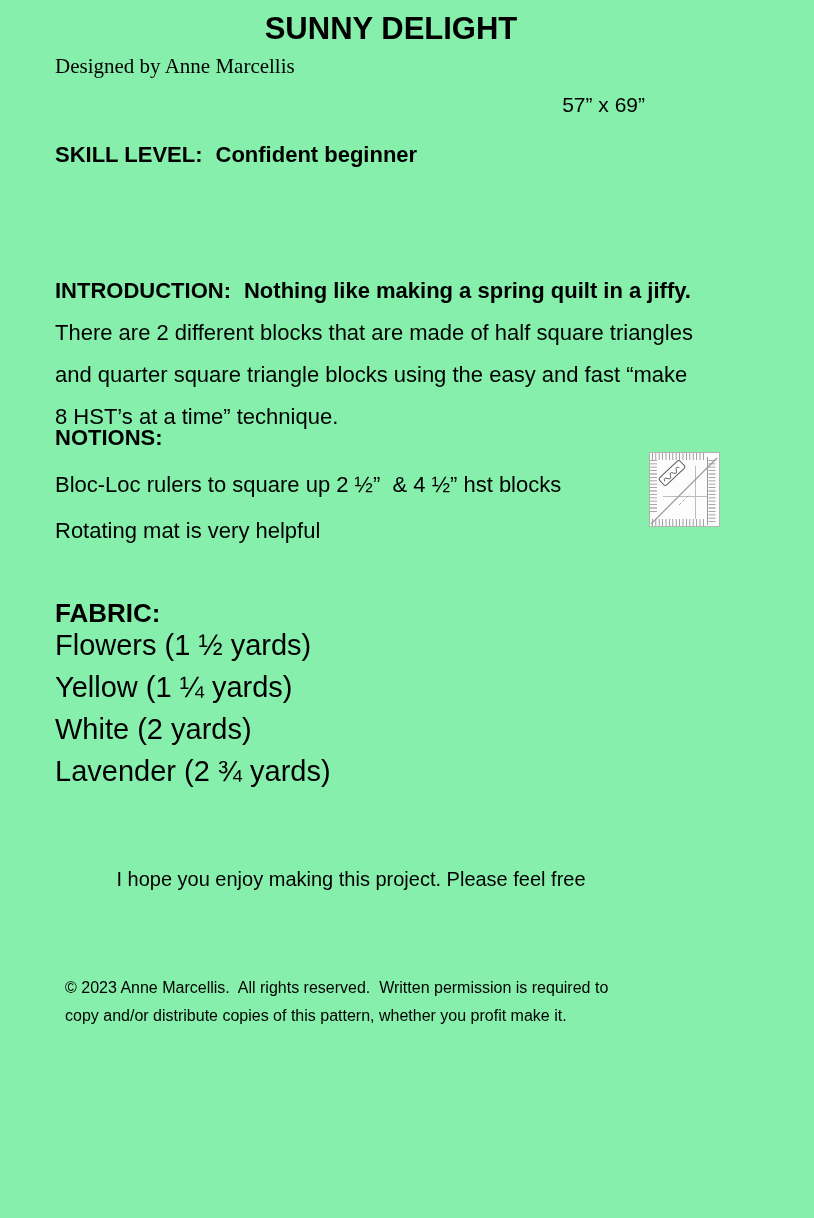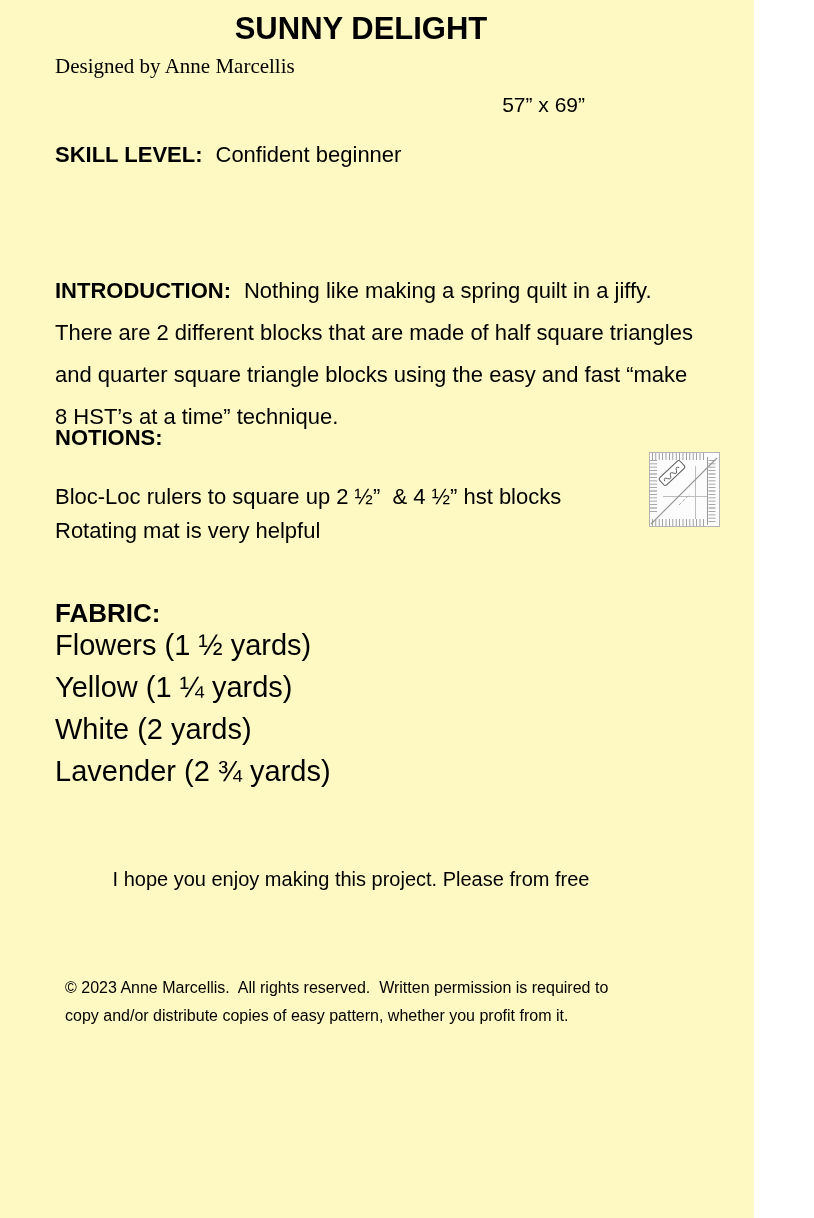--- a/index.html
+++ b/index.html
@@ -1,35 +1,35 @@
 <!DOCTYPE html>
 <html><head>
 <meta charset="utf-8">
 <style>
   html,body { margin:0; padding:0; background:#ffffff; }
   .page {
-    position:relative; width:754px; height:1218px; background:#fef9c3;
+    position:relative; width:814px; height:1218px; background:#86efac;
     font-family:"Liberation Sans", sans-serif; color:#000000; overflow:hidden;
   }
   .abs { position:absolute; }
   .t { white-space:pre-wrap; }
   .b { font-weight:bold; }
   .i { font-style:italic; }
-  .gap { padding-left:13px; }
+  .gap { padding-left:13px;font-weight:bold; }
 
   #title   { top:11px;  left:55px; right:55px; padding-right:32px;  text-align:center;
              font-size:31px; line-height:36px; font-weight:bold; }
   #byline  { top:52px;  left:55px; right:55px; padding-right:74px;  text-align:left;
              font-size:21px; line-height:28px;font-family:Liberation Serif, serif; }
   #sizeline{ top:91px;  left:55px; right:55px; padding-right:114px; text-align:right;
              font-size:21px; line-height:28px; }
   #skill   { top:142px; left:55px; font-size:22px; line-height:26px; }
   #intro   { top:231px; left:55px; right:40px; font-size:22px; line-height:42px;margin-top:39px; }
   #notions-head { top:425px; left:55px; font-size:22px; line-height:26px; }
-  #notion-1{ top:484px; left:55px; font-size:22px; line-height:26px; }
+  #notion-1{ top:472px; left:55px; font-size:22px; line-height:26px; }
   #notion-2{ top:518px; left:55px; font-size:22px; line-height:26px; }
   #ruler   { top:452px; left:649px; width:71px; height:75px; }
   #fabric-head { top:600px; left:55px; font-size:26px; line-height:26px; }
   #fabric-list { top:624px; left:55px; font-size:29px; line-height:42px; }
   #contact { top:865px; left:55px; width:592px; text-align:center;
              font-size:20px; line-height:28px; }
   #copyright { top:974px; left:65px; font-size:16px; line-height:28px; }
 </style>
 </head>
 <body>
@@ -81,21 +81,21 @@
 
   <div class="abs b t" id="fabric-head">FABRIC:</div>
   <div class="abs" id="fabric-list">
     <div class="t">Flowers (1 ½ yards)</div>
     <div class="t">Yellow (1 ¼ yards)</div>
     <div class="t">White (2 yards)</div>
     <div class="t">Lavender (2 ¾ yards)</div>
   </div>
 
   <div class="abs" id="contact">
-    <div class="t">I hope you enjoy making this project. Please from free</div>
+    <div class="t">I hope you enjoy making this project. Please feel free</div>
   </div>
 
   <div class="abs" id="copyright">
     <div class="t">© 2023 Anne Marcellis.  All rights reserved.  Written permission is required to</div>
-    <div class="t">copy and/or distribute copies of easy pattern, whether you profit from it.</div>
+    <div class="t">copy and/or distribute copies of this pattern, whether you profit make it.</div>
   </div>
 
 </div>
 
 </body></html>

